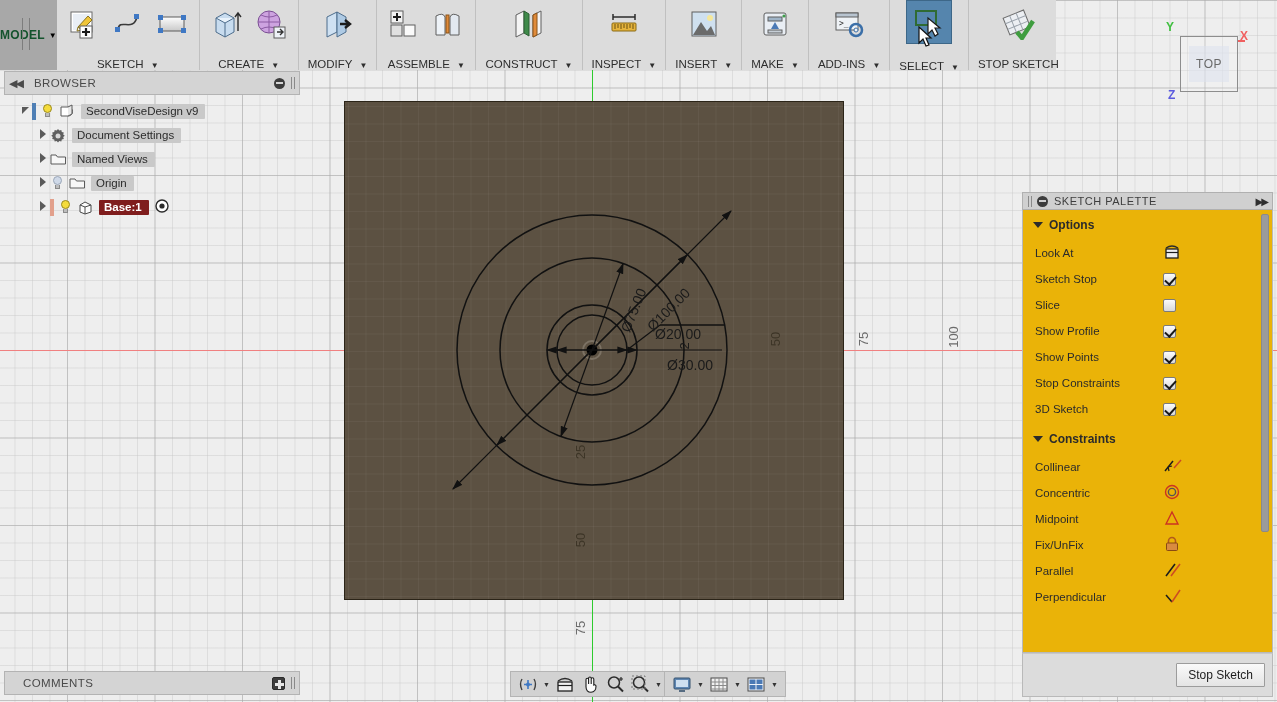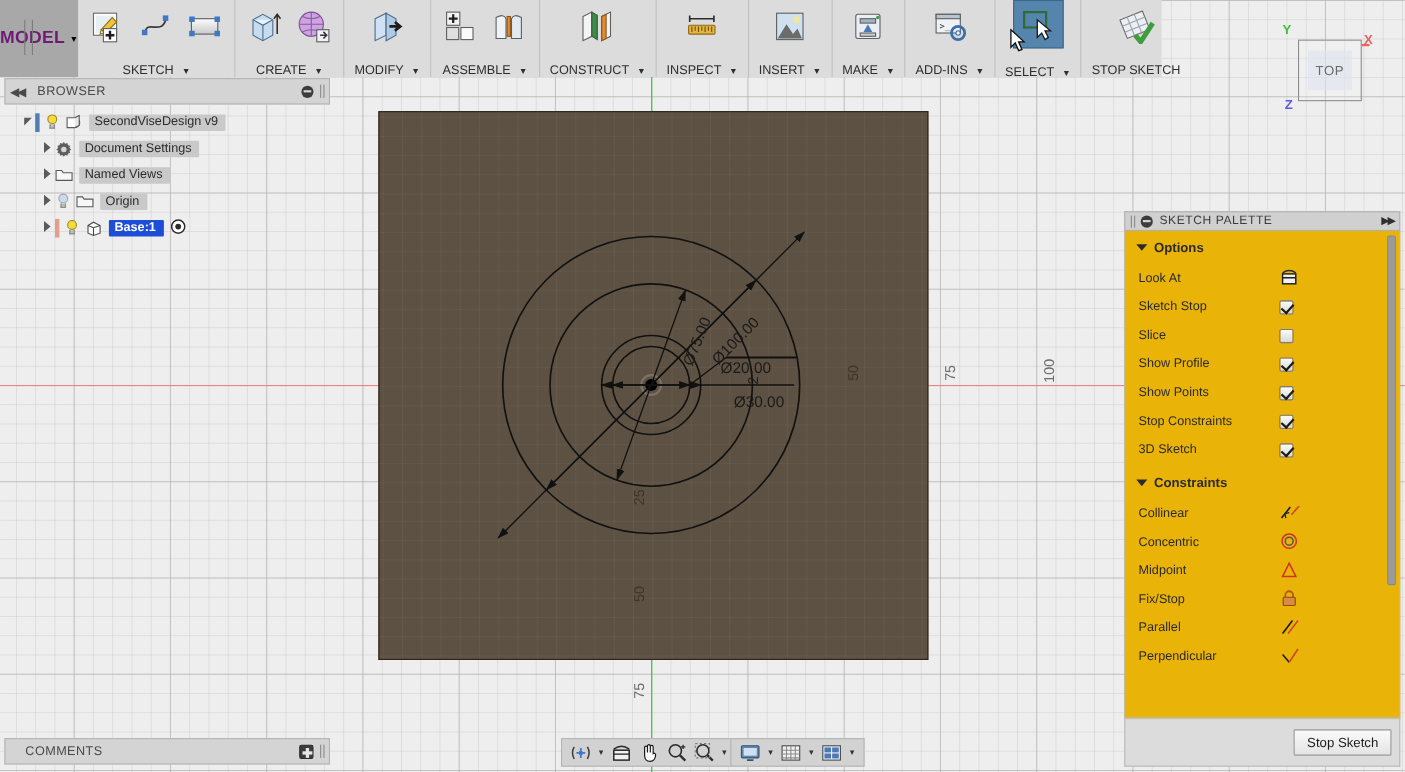--- a/index.html
+++ b/index.html
@@ -53,21 +53,21 @@
     display:flex; align-items:stretch;
   }
   .model-tab {
     width:114px; background:#a8a8a8; display:flex; align-items:center;
     justify-content:center; position:relative;
   }
   .model-tab .grip {
     position:absolute; left:22px; top:18px; width:8px; height:32px;
     border-left:1px solid #7d7d7d; border-right:1px solid #7d7d7d;
   }
-  .model-tab .lbl { color:#701a75; font-size:16px; font-weight:bold; letter-spacing:.3px; }
+  .model-tab .lbl { color:#14532d; font-size:12px; font-weight:bold; letter-spacing:.3px; }
   .caret { font-size:8px; margin-left:4px; color:inherit; }
 
   .rgroup {
     display:flex; flex-direction:column; align-items:center; justify-content:flex-start;
     padding:4px 9px 0 9px; position:relative;
   }
   .rgroup + .rgroup { border-left:1px solid #c0c0c0; }
   .rg-icons { display:flex; align-items:flex-end; gap:8px; height:40px; }
   .rg-label { font-size:11.5px; color:#2e2e2e; margin-top:16px; white-space:nowrap; }
   .rbtn { width:36px; height:36px; display:flex; align-items:center; justify-content:center; }
@@ -90,21 +90,21 @@
   .tnode { display:flex; align-items:center; height:24px; font-size:11.5px; color:#2b2b2b; }
   .tw { width:14px; text-align:center; color:#555; font-size:9px; }
   .tri-open { display:inline-block; width:0;height:0; border-left:7px solid #5a5a5a;
               border-bottom:7px solid transparent; transform: rotate(0deg); }
   .tri-closed { display:inline-block; width:0;height:0; border-left:6px solid transparent;
               border-top:5px solid transparent; border-bottom:5px solid transparent;
               border-left-color:#5a5a5a; }
   .bar-blue { width:4px; height:17px; background:#4f7fb5; margin-right:4px; }
   .bar-red { width:4px; height:17px; background:#e2a08c; margin-right:4px; }
   .tlabel { background:#c9c9c9; padding:1px 7px 2px 5px; border-radius:1px; }
-  .tlabel.sel { background:#1d4ed8; color:#fff; font-weight:bold; }
+  .tlabel.sel { background:#7f1d1d; color:#fff; font-weight:bold; }
   .bulb { width:14px; height:15px; position:relative; margin-right:5px; }
   .bulb .b { position:absolute; left:3px; top:0; width:9px; height:9px; border-radius:50%;
              background:#f5dc3c; border:1px solid #9a8a20; }
   .bulb .s { position:absolute; left:5px; top:9px; width:5px; height:4px; background:#bdbdbd; border:1px solid #8a8a8a; border-top:none;}
   .bulb.off .b { background:#cfd9e8; border-color:#9aa6b8; }
   .icn { width:17px; height:15px; margin-right:5px; display:inline-block; position:relative; }
 
   
   .comments {
     position:absolute; left:4px; top:671px; width:296px; height:24px;
@@ -645,21 +645,21 @@
       </div>
       <div class="prow">
         <span class="pname">Midpoint</span>
         <span>
           <svg width="18" height="16" viewBox="0 0 18 16">
             <path d="M9 2 L15 14 L3 14 z" fill="none" stroke="#cc3322" stroke-width="1.4"></path>
           </svg>
         </span>
       </div>
       <div class="prow">
-        <span class="pname">Fix/Stop</span>
+        <span class="pname">Fix/UnFix</span>
         <span>
           <svg width="18" height="16" viewBox="0 0 18 16">
             <path d="M5.5 7 v-2 a3.5 3.5 0 0 1 7 0 v2" fill="none" stroke="#b35a1c" stroke-width="1.6"></path>
             <rect x="3.5" y="7" width="11" height="7.5" rx="1" fill="#d98b3f" stroke="#8a4a12"></rect>
           </svg>
         </span>
       </div>
       <div class="prow">
         <span class="pname">Parallel</span>
         <span>

